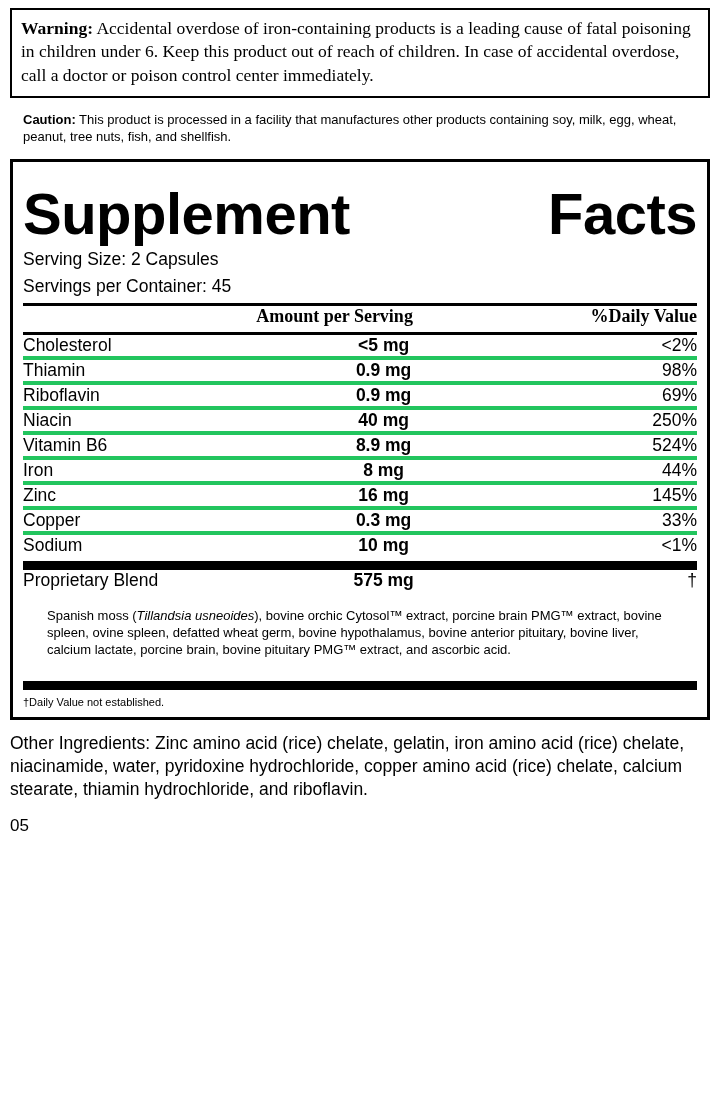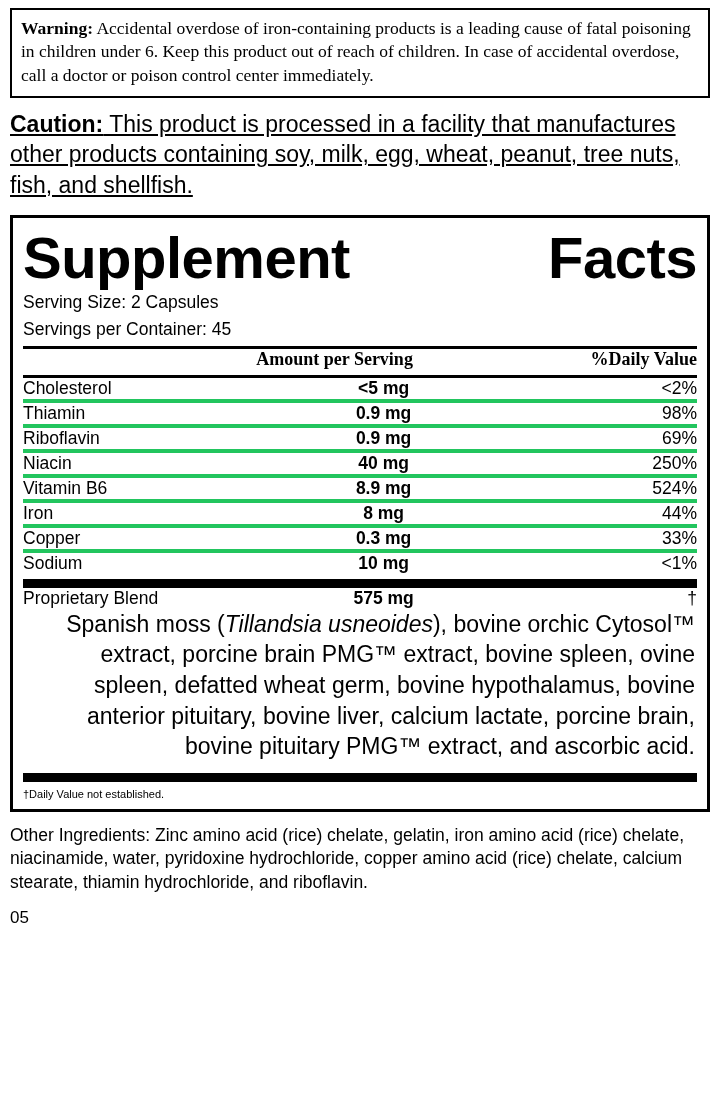--- a/index.html
+++ b/index.html
@@ -36,42 +36,41 @@
     font-family: Liberation Serif, serif;
   }
   .bold { font-weight: bold; }
 
   
   .caution-block {
     margin: 11px 0 0 0;
     padding: 0 2px 0 0;
   }
   .caution-text {
-    font-size: 23px;
-    line-height: 1.33;
-    margin: 0;
-    text-decoration: underline;
+    font-size: 13px;
+    line-height: 1.33;
+    margin: 13px;
   }
 
   
   .sf-panel {
     border: 3px solid #000;
     box-sizing: border-box;
     margin: 14px 0 0 0;
     padding: 6px 10px 8px 10px;
   }
   .sf-title {
     font-size: 58px;
     font-weight: bold;
     letter-spacing: -0.5px;
     line-height: 1.02;
     display: flex;
     justify-content: space-between;
     white-space: nowrap;
-    margin: 4px 0 2px 0;
+    margin: 16px 0 2px 0;
   }
   .sf-serving {
     font-size: 17.5px;
     line-height: 1.32;
     margin: 4px 0 0 0;
   }
   .rule-med  { height: 3px; background: #000; margin: 5px 0 0 0; }
   .rule-thick{ height: 9px; background: #000; margin: 5px 0 0 0; }
 
   table.sf-table {
@@ -95,25 +94,24 @@
     padding: 7px 0 6px 0;
     border-top: 4px solid #22c55e;
   }
   .nut-row:first-child td { border-top: none; }
   .col-name { text-align: left; }
   .col-amt  { text-align: center; width: 47%; font-weight: bold; }
   .col-dv   { text-align: right; width: 23%; }
 
   .blend-row td { padding: 7px 0 5px 0; }
   .blend-desc {
-    font-size: 23px;
+    font-size: 13px;
     line-height: 1.33;
     padding: 0 2px 6px 8px;
-    margin: 0;
-    text-align: right;
+    margin: 16px;
   }
   .blend-desc i { font-style: italic; }
   .footnote {
     font-size: 11px;
     line-height: 1.3;
     margin: 5px 0 0 0;
   }
 
   
   .other-ing {
@@ -189,20 +187,25 @@
         <td class="col-name">Vitamin B6</td>
         <td class="col-amt">8.9 mg</td>
         <td class="col-dv">524%</td>
       </tr>
       <tr class="nut-row">
         <td class="col-name">Iron</td>
         <td class="col-amt">8 mg</td>
         <td class="col-dv">44%</td>
       </tr>
       <tr class="nut-row">
+        <td class="col-name">Zinc</td>
+        <td class="col-amt">16 mg</td>
+        <td class="col-dv">145%</td>
+      </tr>
+      <tr class="nut-row">
         <td class="col-name">Copper</td>
         <td class="col-amt">0.3 mg</td>
         <td class="col-dv">33%</td>
       </tr>
       <tr class="nut-row">
         <td class="col-name">Sodium</td>
         <td class="col-amt">10 mg</td>
         <td class="col-dv">&lt;1%</td>
       </tr>
     </tbody>

